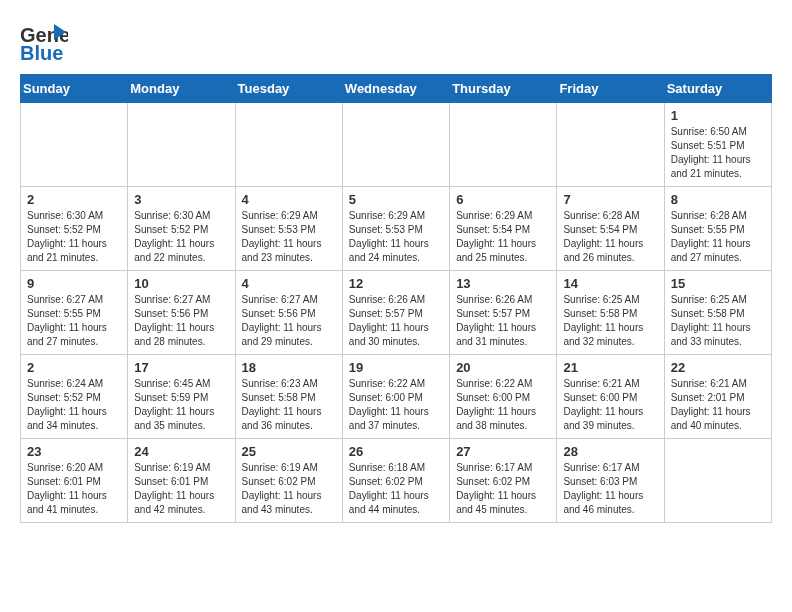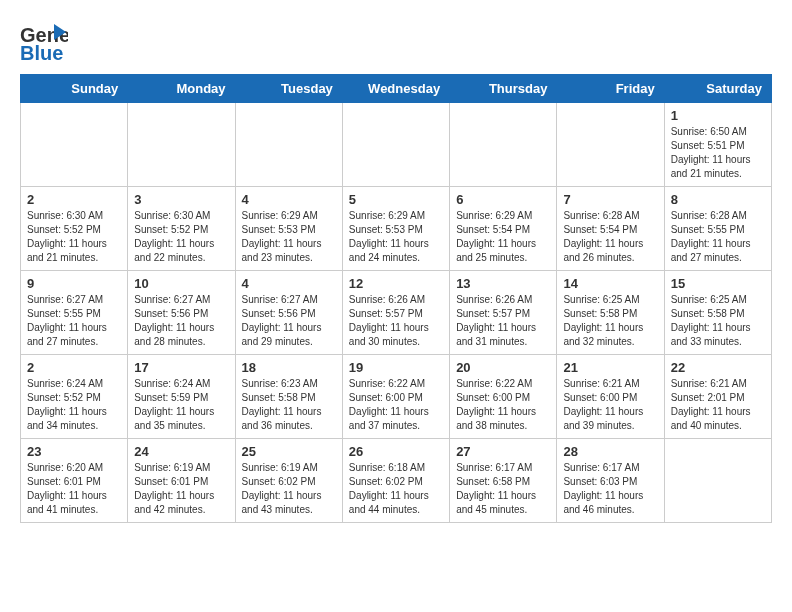--- a/index.html
+++ b/index.html
@@ -28,22 +28,22 @@
       font-size: 16px;
       color: #333;
     }
     .calendar {
       width: 100%;
       border-collapse: collapse;
     }
     .calendar th {
       background-color: #1a6bb5;
       color: #fff;
-      text-align: right;
-      padding: 6px 9px;
+      text-align: left;
+      padding: 6px 2px;
       font-size: 13px;
       border: 1px solid #1a6bb5;
     }
     .calendar td {
       border: 1px solid #ccc;
       vertical-align: top;
       padding: 5px 6px;
       width: calc(100% / 7);
       min-height: 80px;
       font-size: 10.5px;
@@ -202,21 +202,21 @@
       </tr>
       <tr>
         <td>
           <span class="day-num">2</span>
           <div class="day-info">Sunrise: 6:24 AM
 Sunset: 5:52 PM
 Daylight: 11 hours and 34 minutes.</div>
         </td>
         <td>
           <span class="day-num">17</span>
-          <div class="day-info">Sunrise: 6:24 AM
+          <div class="day-info">Sunrise: 6:45 AM
 Sunset: 5:59 PM
 Daylight: 11 hours and 35 minutes.</div>
         </td>
         <td>
           <span class="day-num">18</span>
           <div class="day-info">Sunrise: 6:23 AM
 Sunset: 5:58 PM
 Daylight: 11 hours and 36 minutes.</div>
         </td>
         <td>
@@ -265,21 +265,21 @@
         </td>
         <td>
           <span class="day-num">26</span>
           <div class="day-info">Sunrise: 6:18 AM
 Sunset: 6:02 PM
 Daylight: 11 hours and 44 minutes.</div>
         </td>
         <td>
           <span class="day-num">27</span>
           <div class="day-info">Sunrise: 6:17 AM
-Sunset: 6:58 PM
+Sunset: 6:02 PM
 Daylight: 11 hours and 45 minutes.</div>
         </td>
         <td>
           <span class="day-num">28</span>
           <div class="day-info">Sunrise: 6:17 AM
 Sunset: 6:03 PM
 Daylight: 11 hours and 46 minutes.</div>
         </td>
         <td></td>
       </tr>

